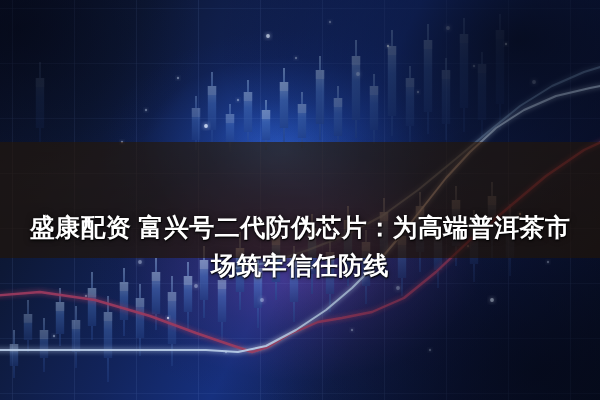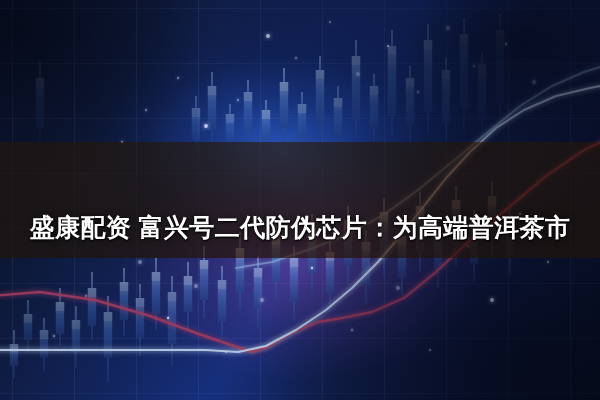--- a/index.html
+++ b/index.html
@@ -443,15 +443,16 @@
       </g>
   </svg>
 
   <div class="layer" id="bg-vignette"></div>
 
   <div id="title-band" style="top: 142px; height: 116px;"></div>
   <div id="title-band-2" style="top: 142px; height: 116px;"></div>
 
   <div id="title-wrap">
     <span class="title-line">盛康配资 富兴号二代防伪芯片：为高端普洱茶市</span>
+    <span class="title-line">场筑牢信任防线</span>
   </div>
 
 </div>
 
 </body></html>

